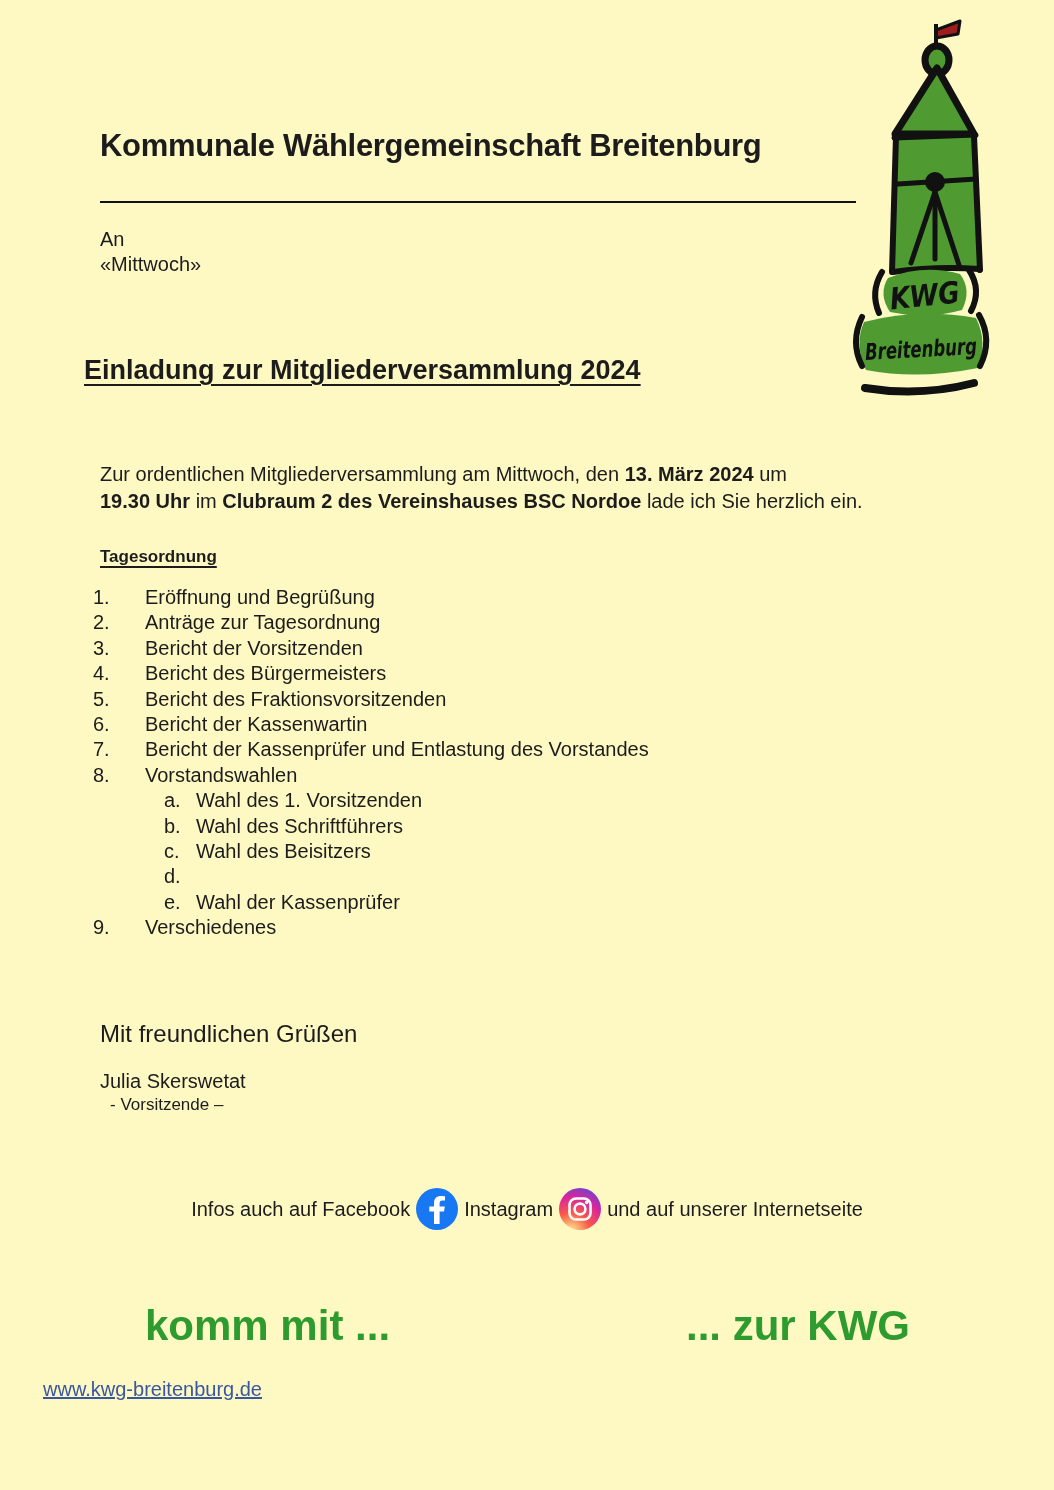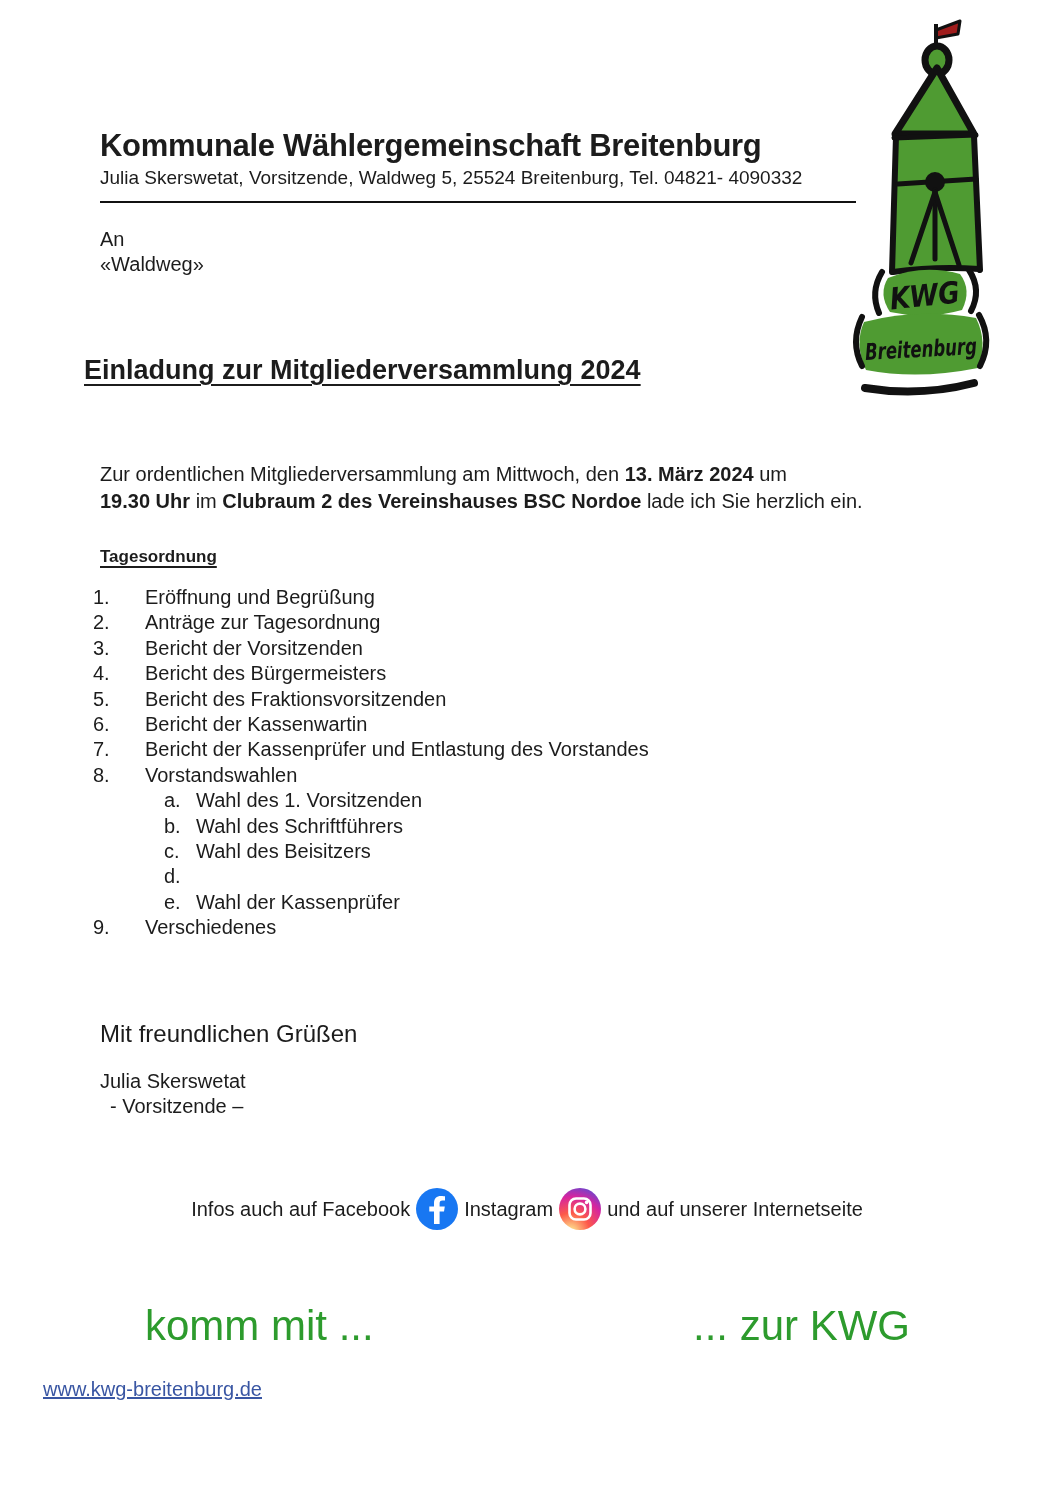--- a/index.html
+++ b/index.html
@@ -2,21 +2,21 @@
 <html style="--ink: #1c1c1c; --logo-green: #4f9b32; --flag-red: #a01d1d; --slogan-green: #2d9b2d; --link-blue: #3956a3; --fb-blue: #1877f2; --ig-1: #fdf497; --ig-2: #fd5949; --ig-3: #d6249f; --ig-4: #285aeb;"><head>
 <meta charset="utf-8">
 <style>
   * { margin: 0; padding: 0; box-sizing: border-box; }
   html, body { background: #9a9a9a; }
   .page {
     position: relative;
     width: 1054px;
     height: 1490px;
     margin: 0 auto;
-    background: #ffffff;
+    background: #fef9c3;
     font-family: "Liberation Sans", sans-serif;
     color: var(--ink, #1c1c1c);
     overflow: hidden;
   }
   .abs { position: absolute; }
 
   
   .org-name    { top: 128px; left: 100px; font-size: 31px; font-weight: bold; letter-spacing: -0.3px; white-space: nowrap; }
   .contact     { top: 167px; left: 100px; font-size: 19px; white-space: nowrap; }
   .rule        { top: 201px; left: 100px; width: 756px; border-top: 2px solid #111; }
@@ -42,50 +42,49 @@
   .agenda      { top: 585px; left: 93px; font-size: 20px; line-height: 25.4px; }
   .agenda-row        { display: flex; }
   .agenda-row .num   { display: inline-block; width: 52px; }
   .agenda-sub-intro  { margin-left: 52px; }
   .agenda-subrow     { display: flex; margin-left: 71px; }
   .agenda-subrow .letter { display: inline-block; width: 32px; }
 
   
   .salutation  { top: 1020px; left: 100px; font-size: 24px; }
   .signer-name { top: 1070px; left: 100px; font-size: 20px; }
-  .signer-role { top: 1095px; left: 110px; font-size: 20px; }
+  .signer-role { top: 1095px; left: 110px; font-size: 17px; }
 
   
   .social-row  { top: 1188px; left: 0; width: 1054px; display: flex; align-items: center;
                  justify-content: center; gap: 6px; font-size: 20px; }
   .fb-icon     { width: 42px; height: 42px; border-radius: 50%; background: var(--fb-blue, #1877f2);
                  position: relative; flex: 0 0 auto; }
   .fb-icon svg { position: absolute; inset: 0; }
   .ig-icon     { width: 42px; height: 42px; flex: 0 0 auto; }
 
   
   .slogans     { top: 1302px; left: 145px; width: 765px; display: flex; justify-content: space-between;
-                 font-size: 42px; font-weight: normal; color: var(--slogan-green, #2d9b2d); white-space: nowrap; }
+                 font-size: 42px; font-weight: bold; color: var(--slogan-green, #2d9b2d); white-space: nowrap; }
 
   
   .site-link-row { top: 1378px; left: 0; width: 872px; text-align: left; margin-left: 43px; }
   .site-link   { font-size: 20px; color: var(--link-blue, #3956a3); text-decoration: underline; cursor: pointer; }
 </style>
 </head>
 <body>
 
 <div class="page">
 
   <div class="abs org-name">Kommunale Wählergemeinschaft Breitenburg</div>
-  <div class="abs contact">Julia Skerswetat, Vorsitzende, Waldweg 5, 25524 Breitenburg, Tel. 04821- 4090332</div>
   <div class="abs rule"></div>
 
   <div class="abs recipient">
     <div>An</div>
-    <div>«Waldweg»</div>
+    <div>«Mittwoch»</div>
   </div>
 
   <div class="abs logo">
     <svg viewBox="0 0 164 398">
 
       <path d="M88,18 L112,9 L110,22 L88,26 Z" fill="var(--flag-red,#a01d1d)" stroke="#111" stroke-width="3" stroke-linejoin="round"></path>
       <line x1="88" y1="12" x2="88" y2="42" stroke="#111" stroke-width="4"></line>
 
       <ellipse cx="89" cy="48" rx="12" ry="14" fill="var(--logo-green,#4f9b32)" stroke="#111" stroke-width="7"></ellipse>
 

